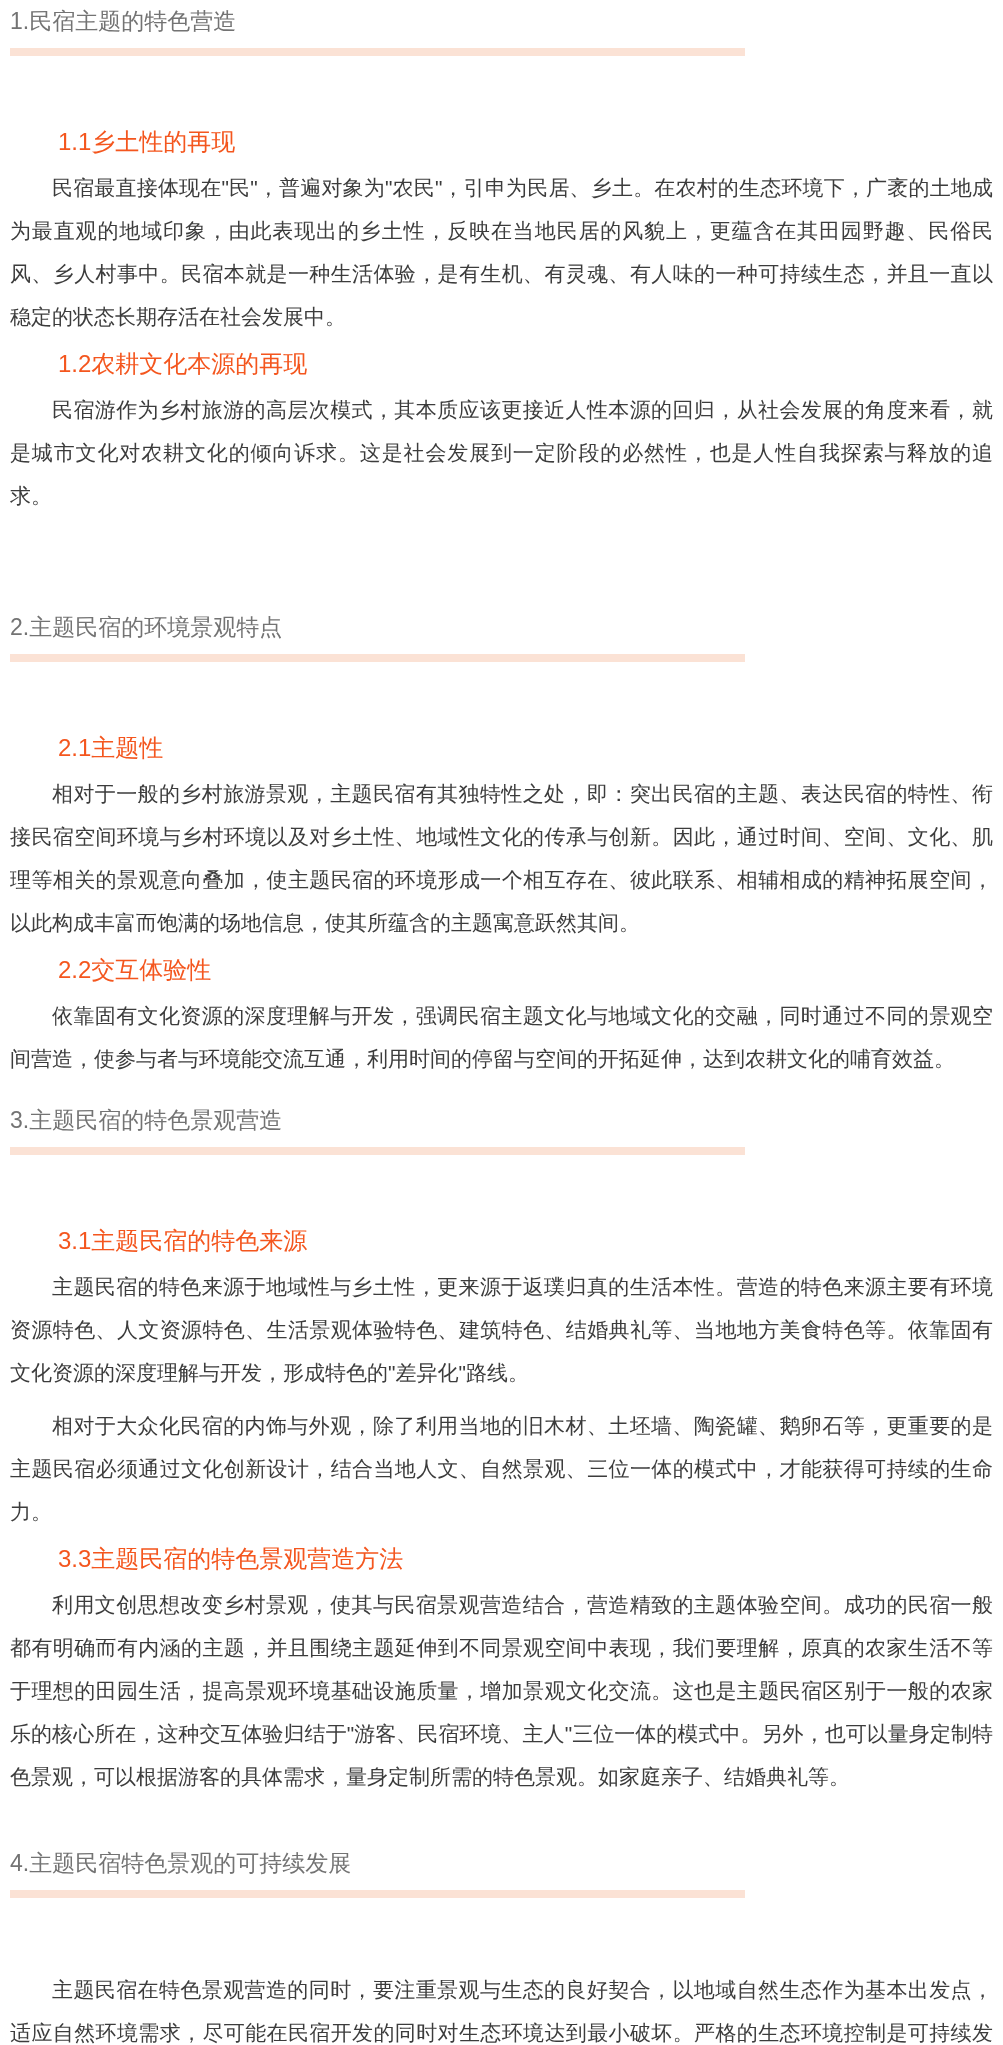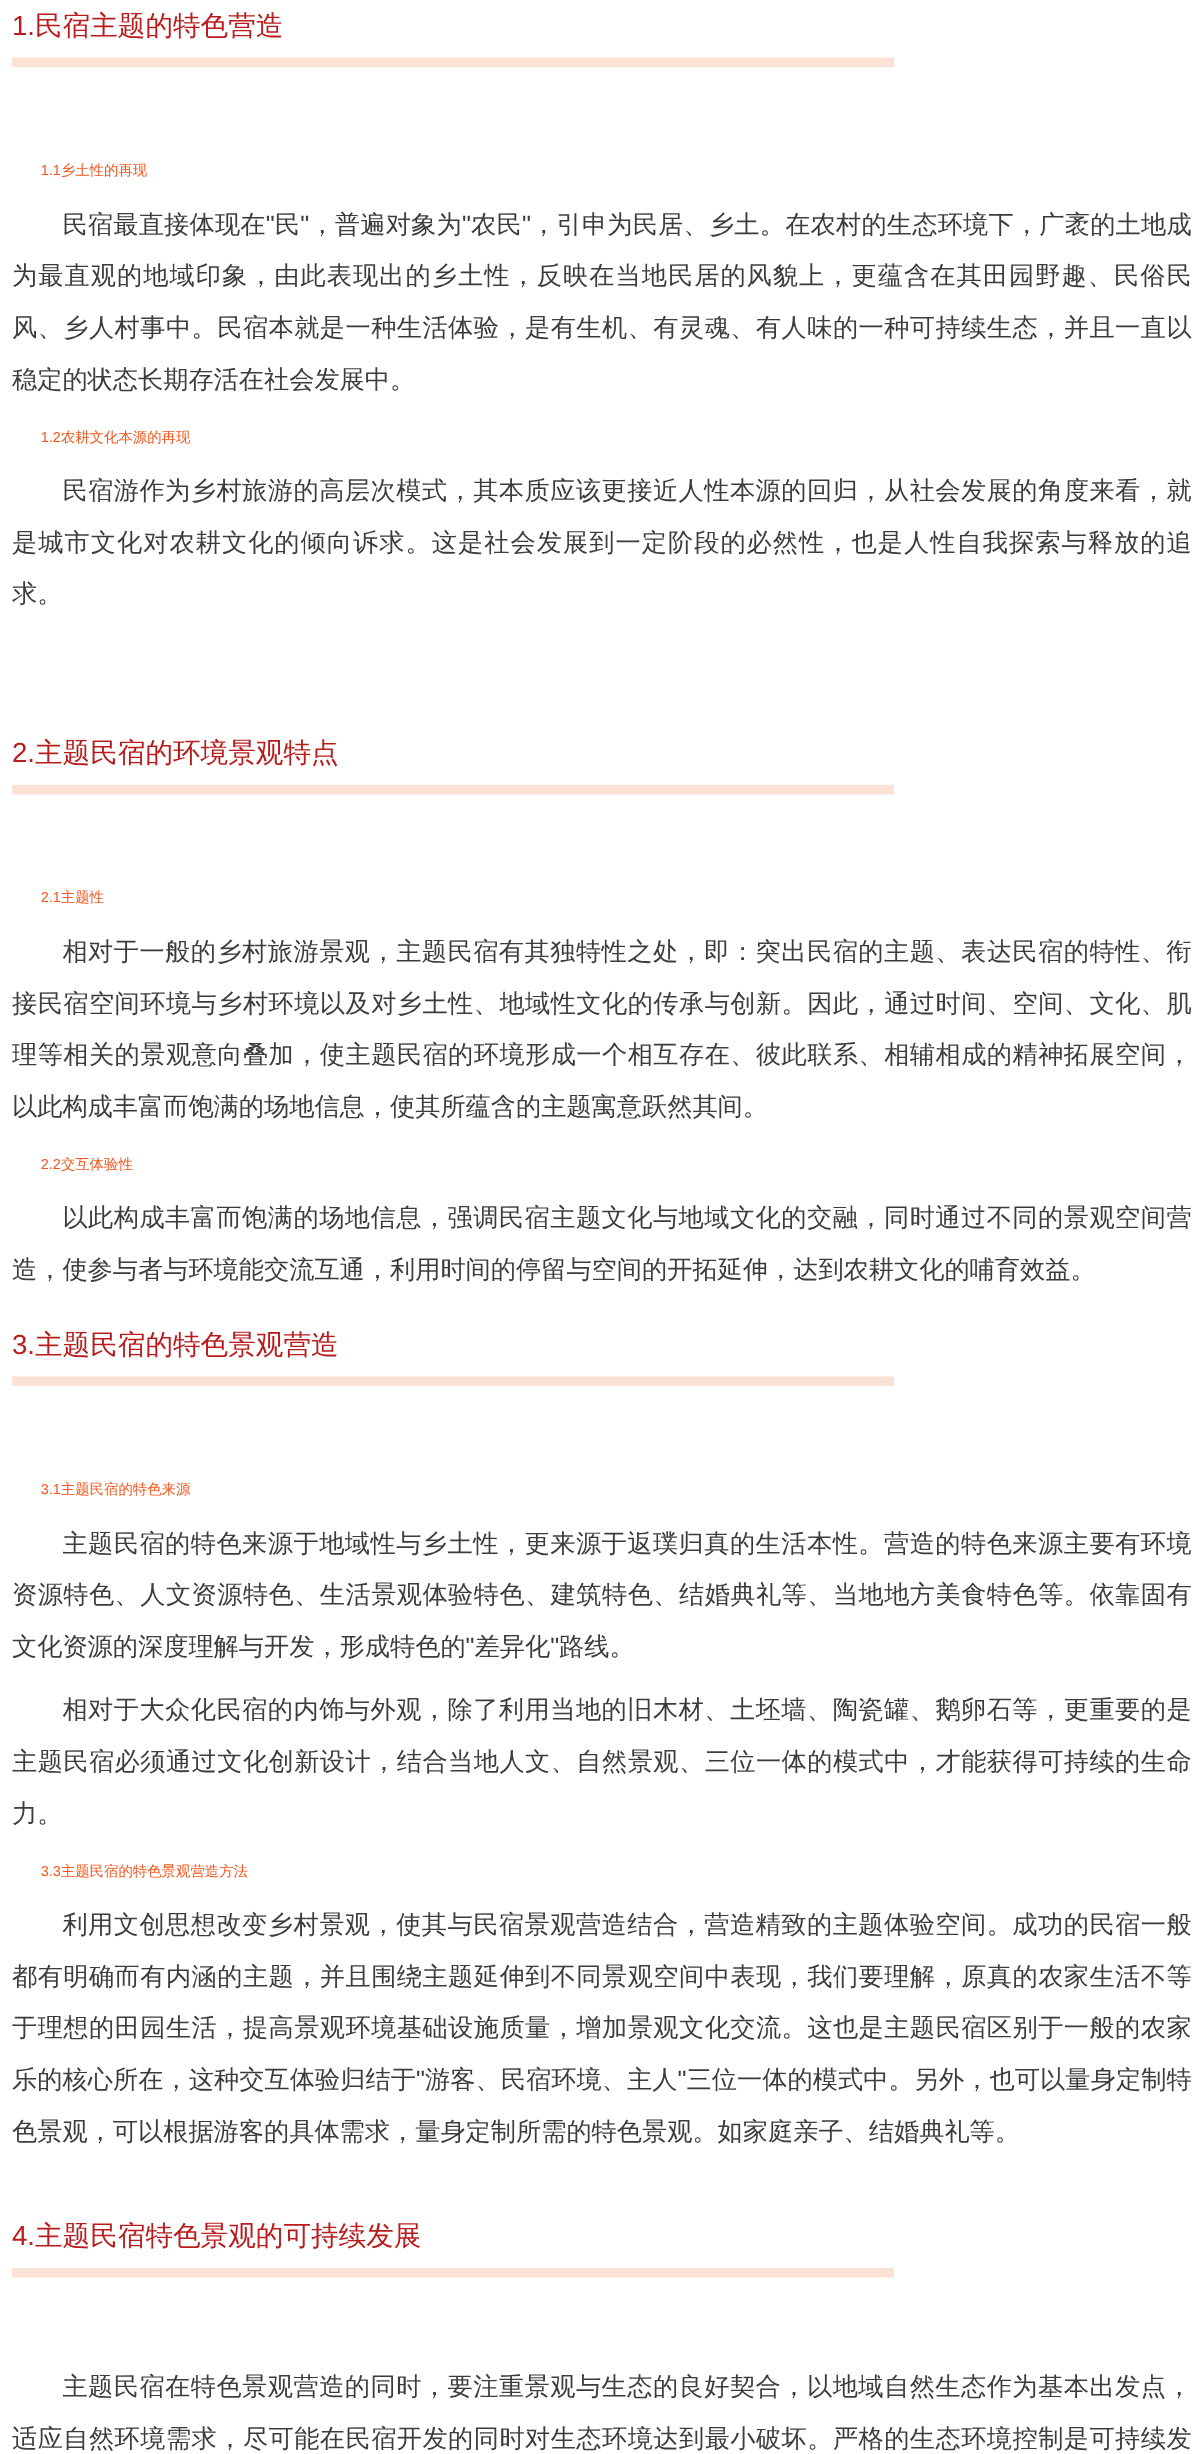--- a/index.html
+++ b/index.html
@@ -12,35 +12,35 @@
     font-family: "Liberation Sans", sans-serif;
   }
   .page {
     box-sizing: border-box;
     width: 1003px;
     min-height: 2045px;
     padding: 6px 10px 30px 10px;
     background: #ffffff;
   }
   .section-heading {
-    color: #b91c1c;
+    color: #737373;
     font-size: 23px;
     font-weight: 400;
     line-height: 30px;
     margin: 0 0 12px 0;
   }
   .section-divider {
     width: 735px;
     height: 8px;
     background: #fbe2d5;
     margin: 0 0 70px 0;
   }
   .subheading {
     color: #f4561e;
-    font-size: 12px;
+    font-size: 24px;
     font-weight: 400;
     line-height: 32px;
     margin: 6px 0 8px 0;
     text-indent: 2em;
   }
   .para {
     color: #3c3c3c;
     font-size: 21px;
     line-height: 43px;
     margin: 0 0 10px 0;
@@ -65,21 +65,21 @@
     <h3 class="subheading">1.2农耕文化本源的再现</h3>
     <p class="para">民宿游作为乡村旅游的高层次模式，其本质应该更接近人性本源的回归，从社会发展的角度来看，就是城市文化对农耕文化的倾向诉求。这是社会发展到一定阶段的必然性，也是人性自我探索与释放的追求。</p>
   </div>
 
   <div class="sec gap-sm">
     <h2 class="section-heading">2.主题民宿的环境景观特点</h2>
     <div class="section-divider"></div>
     <h3 class="subheading">2.1主题性</h3>
     <p class="para">相对于一般的乡村旅游景观，主题民宿有其独特性之处，即：突出民宿的主题、表达民宿的特性、衔接民宿空间环境与乡村环境以及对乡土性、地域性文化的传承与创新。因此，通过时间、空间、文化、肌理等相关的景观意向叠加，使主题民宿的环境形成一个相互存在、彼此联系、相辅相成的精神拓展空间，以此构成丰富而饱满的场地信息，使其所蕴含的主题寓意跃然其间。</p>
     <h3 class="subheading">2.2交互体验性</h3>
-    <p class="para">以此构成丰富而饱满的场地信息，强调民宿主题文化与地域文化的交融，同时通过不同的景观空间营造，使参与者与环境能交流互通，利用时间的停留与空间的开拓延伸，达到农耕文化的哺育效益。</p>
+    <p class="para">依靠固有文化资源的深度理解与开发，强调民宿主题文化与地域文化的交融，同时通过不同的景观空间营造，使参与者与环境能交流互通，利用时间的停留与空间的开拓延伸，达到农耕文化的哺育效益。</p>
   </div>
 
   <div class="sec gap-md">
     <h2 class="section-heading">3.主题民宿的特色景观营造</h2>
     <div class="section-divider"></div>
     <h3 class="subheading">3.1主题民宿的特色来源</h3>
     <p class="para">主题民宿的特色来源于地域性与乡土性，更来源于返璞归真的生活本性。营造的特色来源主要有环境资源特色、人文资源特色、生活景观体验特色、建筑特色、结婚典礼等、当地地方美食特色等。依靠固有文化资源的深度理解与开发，形成特色的"差异化"路线。</p>
     <p class="para">相对于大众化民宿的内饰与外观，除了利用当地的旧木材、土坯墙、陶瓷罐、鹅卵石等，更重要的是主题民宿必须通过文化创新设计，结合当地人文、自然景观、三位一体的模式中，才能获得可持续的生命力。</p>
     <h3 class="subheading">3.3主题民宿的特色景观营造方法</h3>
     <p class="para">利用文创思想改变乡村景观，使其与民宿景观营造结合，营造精致的主题体验空间。成功的民宿一般都有明确而有内涵的主题，并且围绕主题延伸到不同景观空间中表现，我们要理解，原真的农家生活不等于理想的田园生活，提高景观环境基础设施质量，增加景观文化交流。这也是主题民宿区别于一般的农家乐的核心所在，这种交互体验归结于"游客、民宿环境、主人"三位一体的模式中。另外，也可以量身定制特色景观，可以根据游客的具体需求，量身定制所需的特色景观。如家庭亲子、结婚典礼等。</p>

